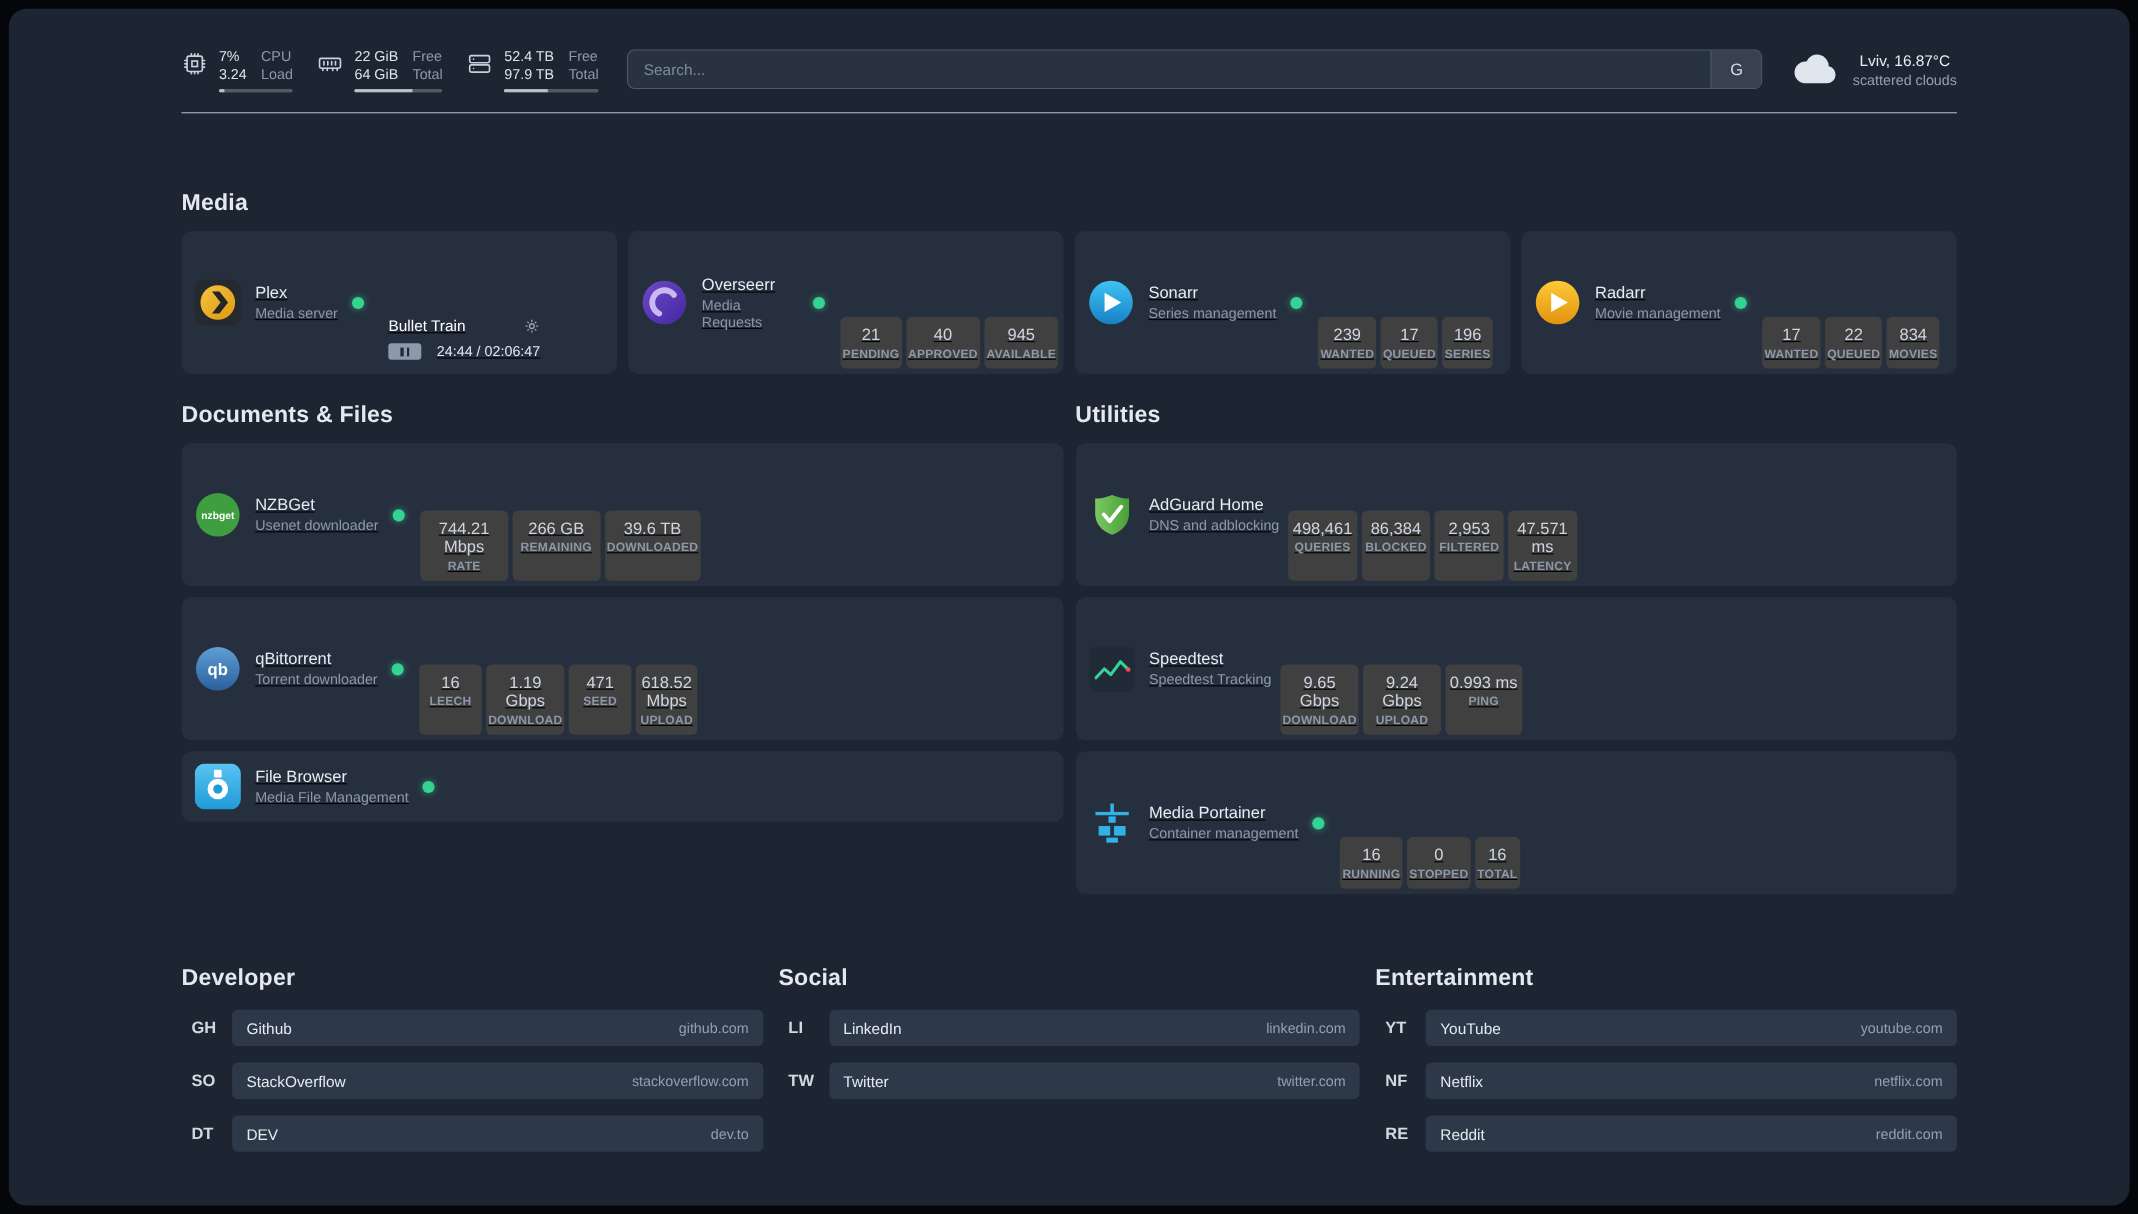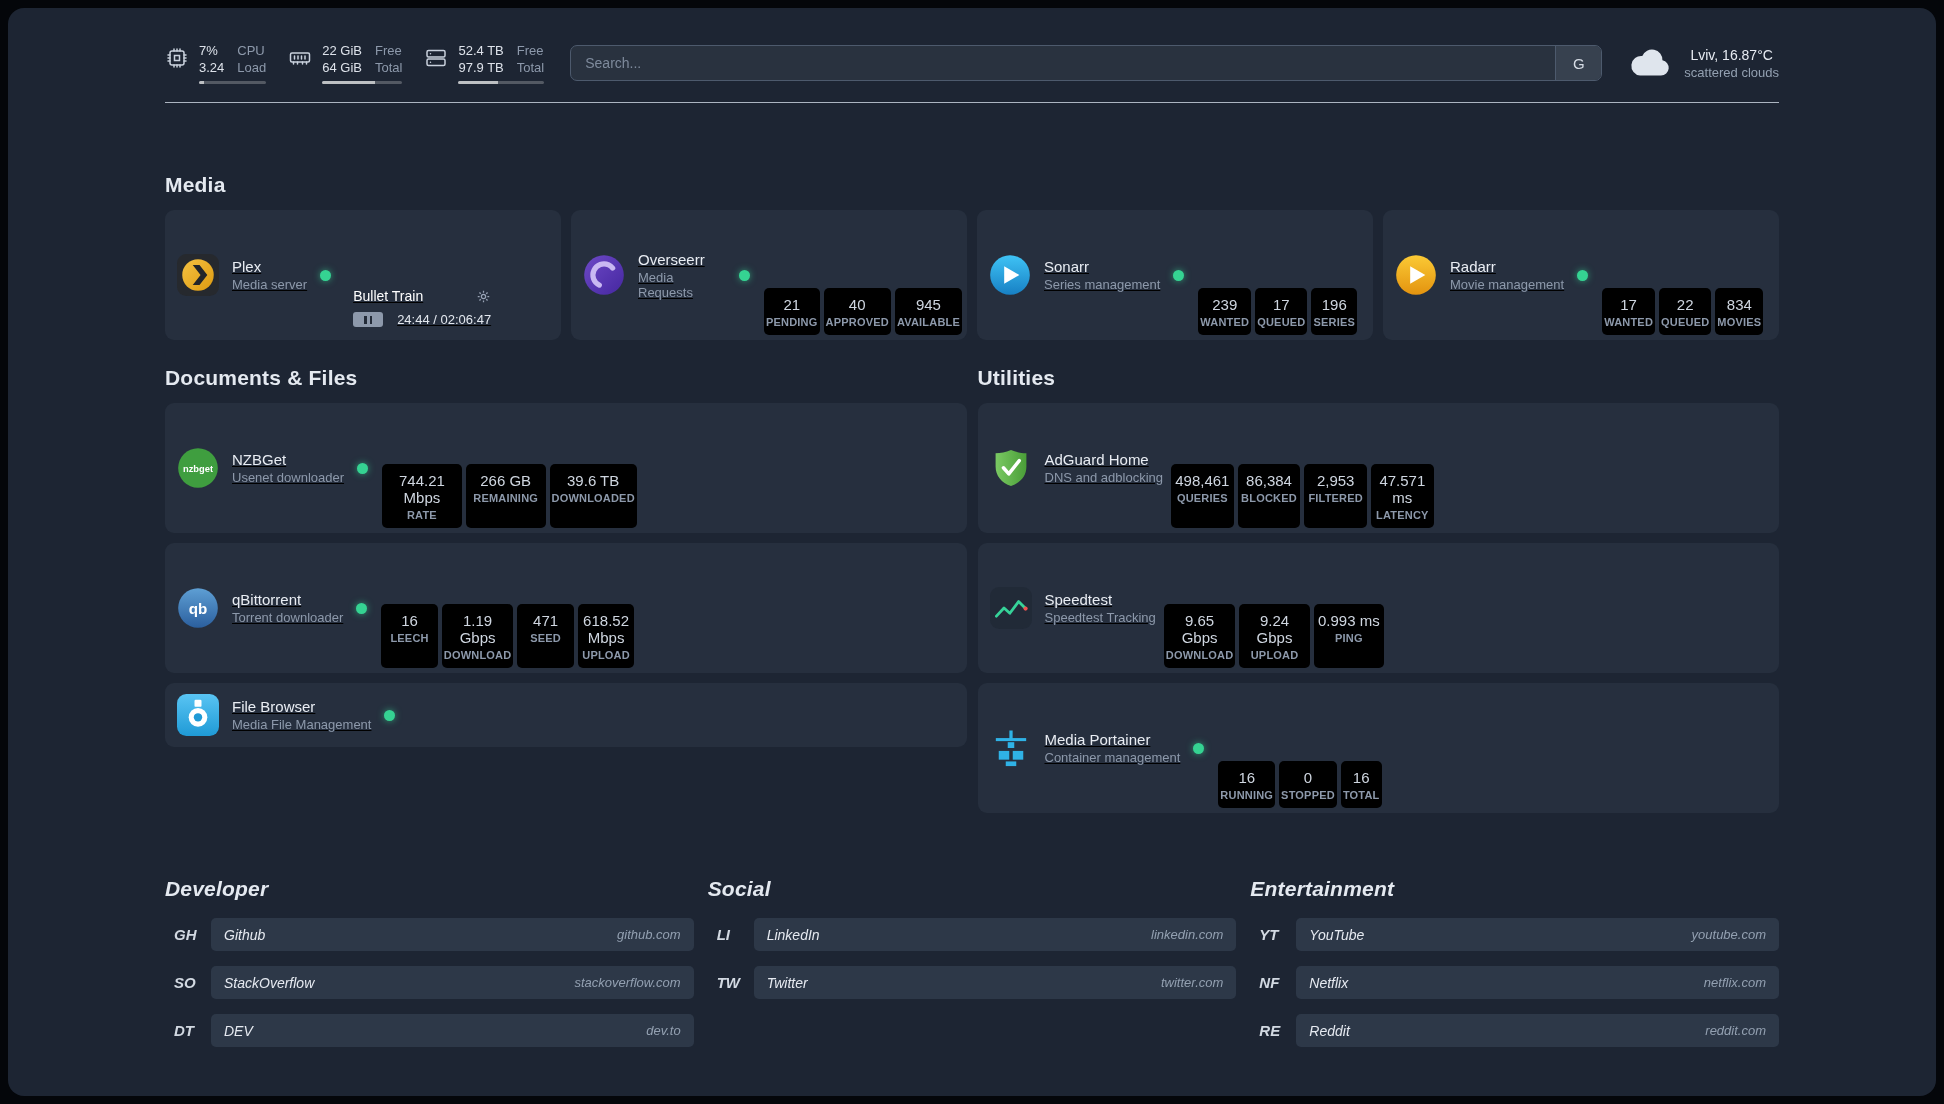--- a/index.html
+++ b/index.html
@@ -33,41 +33,41 @@
   .media-grid{display:grid;grid-template-columns:repeat(4,1fr);gap:10px;margin-top:13px;}
   .card{background:#262f3e;border-radius:9px;padding:5px;display:flex;min-height:64px;cursor:pointer;text-decoration:underline;}
   .card.tall{min-height:130px;}
   .card-head{display:flex;align-items:center;gap:13px;padding:6px 8px 6px 7px;}
   .sicon{width:42px;height:42px;flex:0 0 42px;}
   .sicon svg{width:42px;height:42px;display:block;}
   .sname{font-size:15px;color:#e9edf3;}
   .sdesc{font-size:13px;color:#8d99ab;margin-top:2px;}
   .sdot{width:11px;height:11px;border-radius:50%;background:#35d392;margin-left:auto;margin-right:6px;box-shadow:0 0 7px rgba(53,211,146,.65);flex:0 0 11px;}
   .stats{display:flex;gap:4px;margin-top:auto;}
-  .stat{flex:1;background:#000000;border-radius:5px;text-align:center;padding:8px 2px 7px;}
+  .stat{flex:1;background:#404040;border-radius:5px;text-align:center;padding:8px 2px 7px;}
   .sval{font-size:15px;color:#cfd6e0;}
   .slab{font-size:11px;font-weight:700;color:#8d99ab;margin-top:3px;letter-spacing:.2px;}
   
   .player{padding:1px 8px 6px;margin-top:auto;}
   .player-top{display:flex;align-items:center;}
   .ptitle{font-size:14px;color:#ffffff;}
   .pgear{margin-left:auto;cursor:pointer;}
   .pgear svg{width:15px;height:15px;display:block;}
   .player-bar{display:flex;align-items:center;gap:7px;margin-top:8px;padding-bottom:2px;}
   .pause{width:30px;height:15px;background:#8d99ab;border-radius:3px;display:flex;align-items:center;justify-content:center;gap:3px;cursor:pointer;flex:0 0 30px;}
   .pause i{width:2.5px;height:8px;background:#232b38;display:block;}
   .ptrack{flex:1;height:5px;background:#39445a;border-radius:3px;overflow:hidden;cursor:pointer;}
   .ptrack i{display:block;height:100%;background:#95a1b4;border-radius:3px;}
   .ptime{font-size:13px;color:#e3e8ef;}
   
   .services-grid{display:grid;grid-template-columns:1fr 1fr;gap:0 11px;margin-top:26px;align-items:start;}
   .svc-col .heading{margin-bottom:13px;}
   .svc-col .card{margin-bottom:10px;}
   
-  .bookmarks{display:grid;grid-template-columns:repeat(3,1fr);gap:16px 14px;margin-top:54px;padding-bottom:40px;align-items:start;font-style:italic;}
+  .bookmarks{display:grid;grid-template-columns:repeat(3,1fr);gap:16px 14px;margin-top:54px;padding-bottom:40px;align-items:start;}
   .bgroup .heading{margin-bottom:17px;}
   .bm{display:flex;align-items:center;margin-bottom:15px;cursor:pointer;}
   .bm-abbr{width:46px;flex:0 0 46px;font-size:15px;font-weight:700;color:#d2d9e2;padding-left:9px;}
   .bm-body{flex:1;height:33px;background:#2d3848;border-radius:5px;display:flex;align-items:center;padding:0 13px;}
   .bm-name{font-size:14px;color:#e6eaf1;}
   .bm-url{margin-left:auto;font-size:13px;color:#93a0b1;}
 </style>
 </head>
 <body>
 

